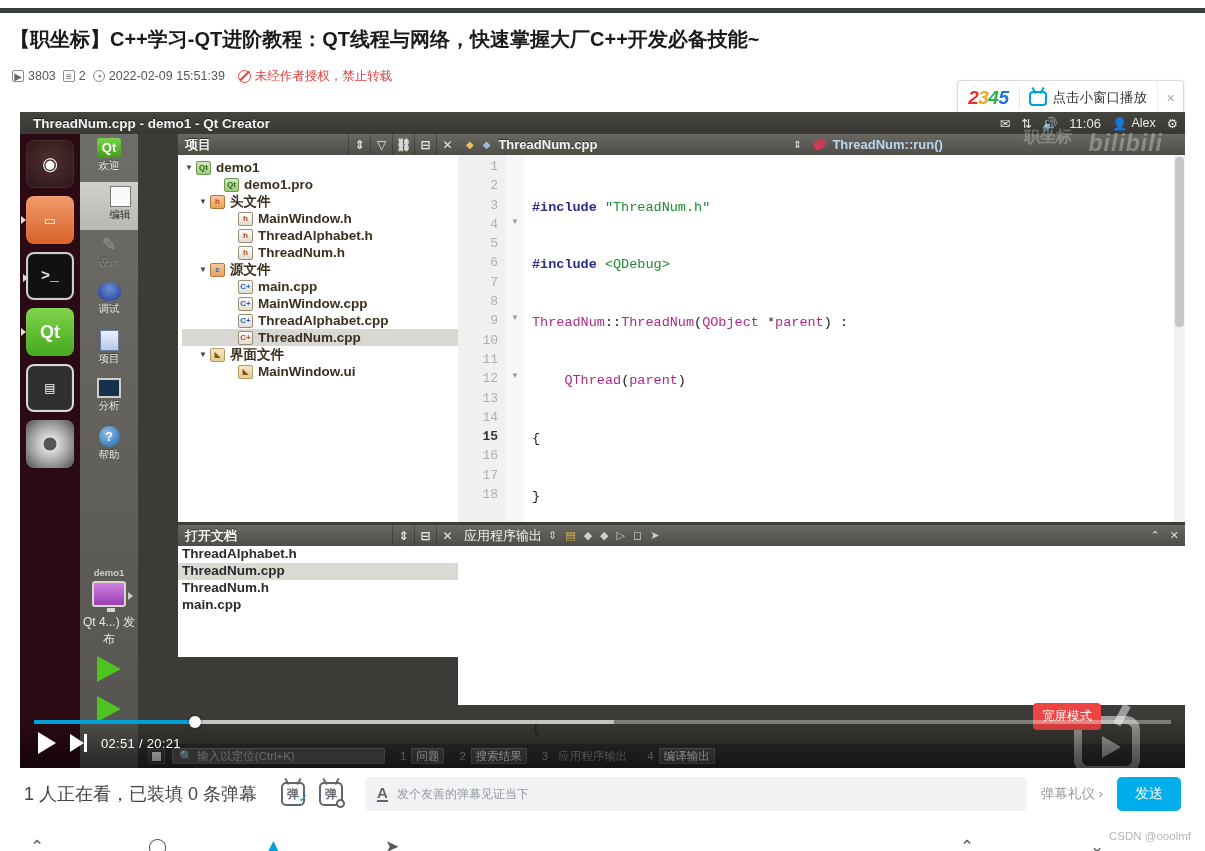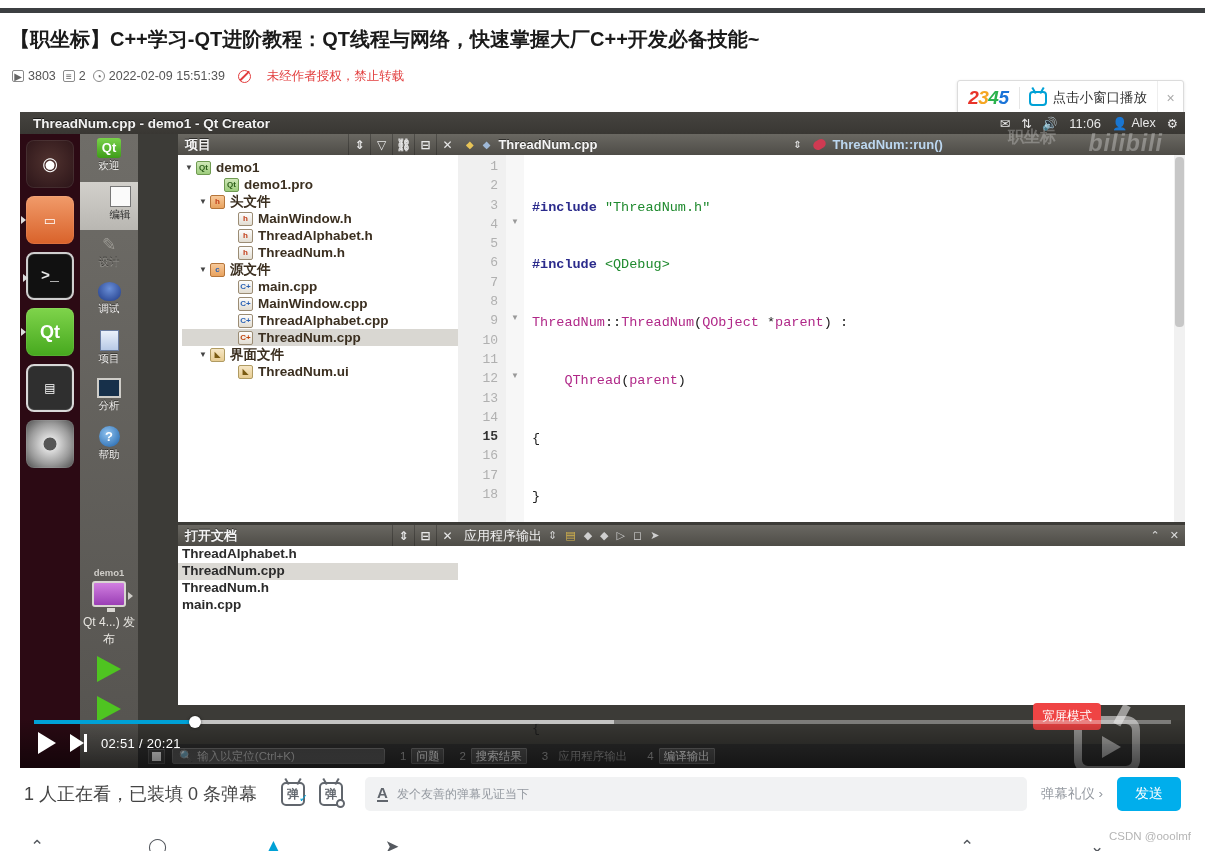--- a/index.html
+++ b/index.html
@@ -26,21 +26,21 @@
     display:flex; align-items:center; gap:7px;
     font-size:12.5px; color:#555;
   }
   .meta-item { display:flex; align-items:center; gap:4px; }
   .meta-ico {
     display:inline-block; width:12px; height:12px; line-height:12px;
     text-align:center; font-size:10px; color:#666;
     border:1px solid #8a8a8a; border-radius:2px;
   }
   .meta-ico.circle { border-radius:50%; }
-  .meta-warn { color:#e23d3d; display:flex; align-items:center; gap:16px; margin-left:6px; }
+  .meta-warn { color:#e23d3d; display:flex; align-items:center; gap:4px; margin-left:6px; }
   .meta-warn .ban {
     display:inline-block; width:13px; height:13px; border:1.6px solid #e23d3d;
     border-radius:50%; position:relative;
   }
   .meta-warn .ban:after {
     content:""; position:absolute; left:-1px; top:4.5px; width:13px; height:1.6px;
     background:#e23d3d; transform:rotate(-45deg);
   }
 
   
@@ -162,21 +162,21 @@
     font-size:8px; color:#b3421b; text-align:center; line-height:12px; font-weight:700;
   }
   .ticon.folder { background:linear-gradient(#f7c99a,#e8a25e); border-color:#b5753a; }
   .ticon.fh { color:#c23b16; }
   .ticon.fc { color:#2c63b5; }
   .ticon.ui { background:linear-gradient(#f6e7c6,#e7cc92); border-color:#b09b62; color:#7a5a12;}
   .ticon.pro{ background:linear-gradient(#cfe8b8,#9dcc7c); border-color:#6f9a51; color:#2c5e19;}
   .tlbl { font-weight:700; color:#3b2f20; }
 
   
-  .docpanel { position:absolute; left:158px; top:413px; width:280px; height:180px; background:#fff; }
+  .docpanel { position:absolute; left:158px; top:413px; width:280px; height:132px; background:#fff; }
   .doc-item { height:17px; font-size:13.5px; font-weight:700; color:#2b2b2b; padding-left:4px; }
   .doc-item.sel { background:#dbd9d4; }
 
   
   .editor { position:absolute; left:438px; top:22px; width:727px; height:388px; background:#fff; }
   .ed-head {
     height:21px; background:linear-gradient(#6a6862,#4e4c47);
     display:flex; align-items:center; color:#eee; font-size:13px; font-weight:700;
   }
   .ed-nav { display:flex; gap:9px; padding:0 8px; color:#e8c457; font-size:10px;}
@@ -236,21 +236,21 @@
     font-size:11.5px; padding:0 4px; height:16px; line-height:15px; border-radius:1px;
   }
   .outtab.off .b { background:transparent; border-color:transparent; color:#8d8d8d; }
 
   
   .wm-bili {
     position:absolute; right:22px; top:18px; font-size:23px; font-weight:800;
     color:rgba(255,255,255,.30); letter-spacing:1px; font-style:italic;
   }
   .wm-zzb {
-    position:absolute; right:129px; top:15px; font-size:16px; font-weight:700;
+    position:absolute; right:113px; top:15px; font-size:16px; font-weight:700;
     color:rgba(255,255,255,.26);
   }
 
   
   .ghost-tv {
     position:absolute; right:45px; bottom:-6px; width:66px;height:58px;
     border:8px solid rgba(255,255,255,.5); border-radius:14px;
   }
   .ghost-tv:before,.ghost-tv:after{
     content:"";position:absolute;top:-20px;width:8px;height:22px;background:rgba(255,255,255,.5);
@@ -530,21 +530,21 @@
             <span class="tlbl">ThreadNum.cpp</span>
           </div>
           <div class="tnode" style="padding-left:14px">
             <span class="tw">▼</span>
             <span class="ticon ui">◣</span>
             <span class="tlbl">界面文件</span>
           </div>
           <div class="tnode" style="padding-left:42px">
             <span class="tw"></span>
             <span class="ticon ui">◣</span>
-            <span class="tlbl">ThreadNum.ui</span>
+            <span class="tlbl">MainWindow.ui</span>
           </div>
         </div>
       </div>
 
       <div class="docpanel">
         <div class="panel-head">
           <div class="ttl">打开文档</div>
           <div class="hbtn">⇕</div>
           <div class="hbtn">⊟</div>
           <div class="hbtn">✕</div>

